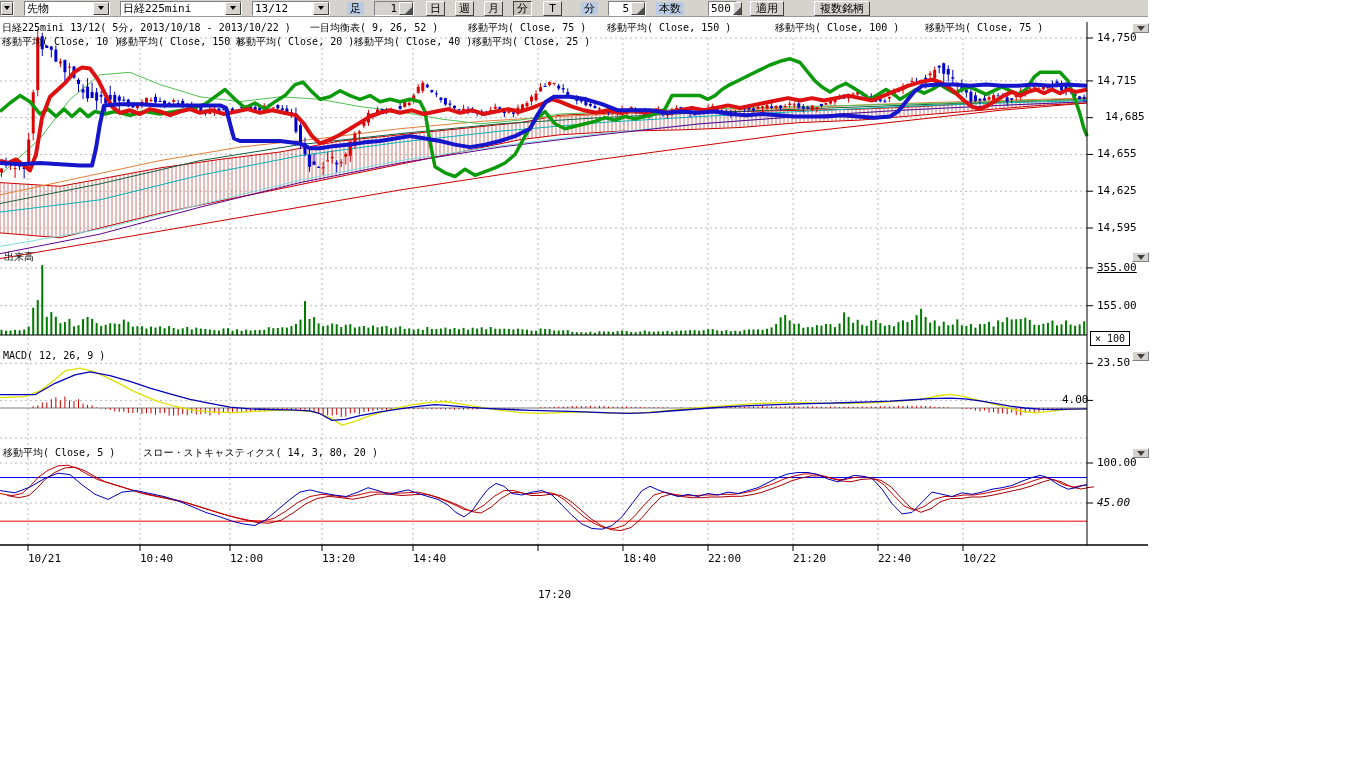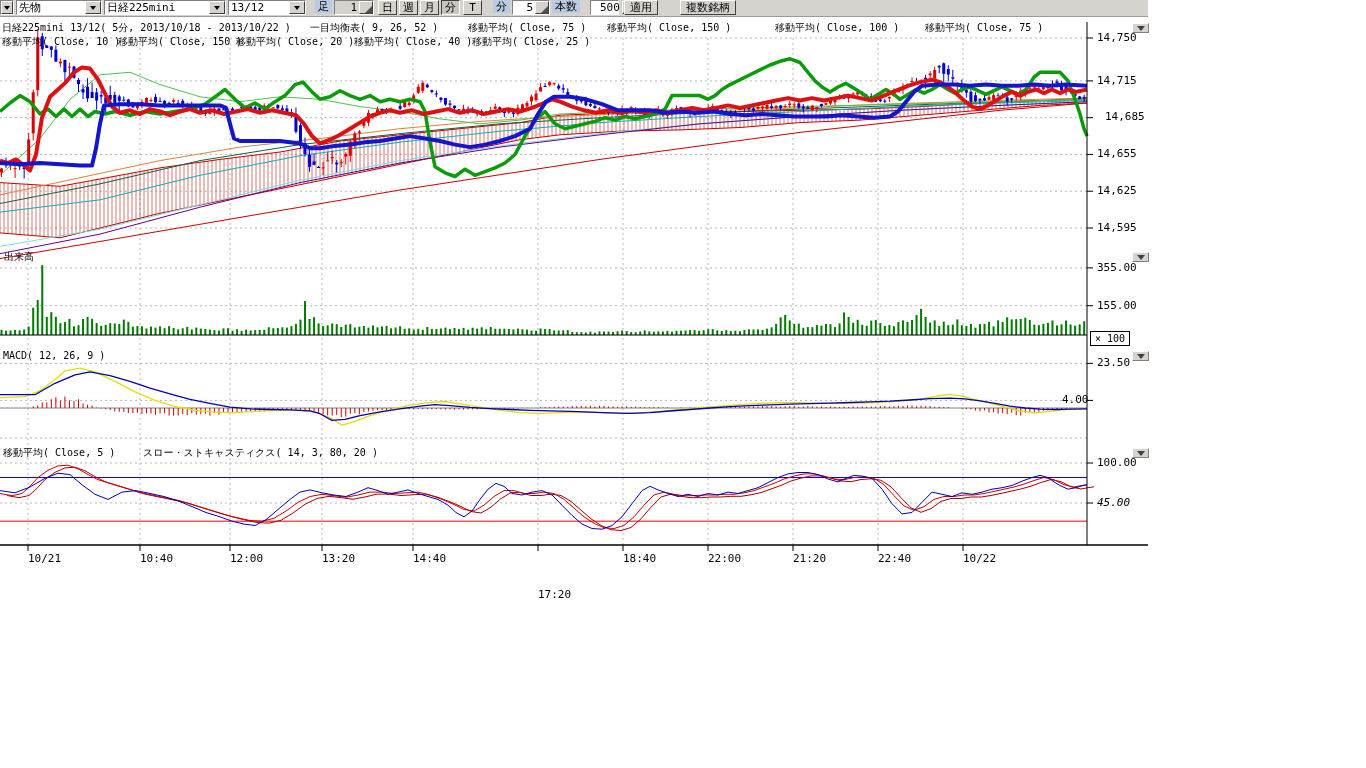--- a/index.html
+++ b/index.html
@@ -1,20 +1,20 @@
 <!DOCTYPE html>
 <html><head>
 <meta charset="utf-8">
 <style>
   html,body{margin:0;padding:0;background:#fff;}
   .screen{position:relative;width:1366px;height:768px;background:#fff;overflow:hidden;
           font-family:"DejaVu Sans Mono",monospace;}
   
   .toolbar{position:absolute;left:0;top:0;width:1148px;height:17px;background:#d6d3ce;
-           display:flex;border-bottom:1px solid #9a9a9a;box-sizing:border-box;}
+           display:flex;align-items:center;border-bottom:1px solid #9a9a9a;box-sizing:border-box;gap:8px;}
   .combo{height:15px;background:#fff;border:1px solid;border-color:#808080 #fff #fff #808080;
          display:flex;align-items:stretch;box-sizing:border-box;}
   .combo-value{flex:1;font-size:11px;line-height:13px;padding:0 2px;overflow:hidden;white-space:nowrap;}
   .combo-btn{width:14px;background:#d6d3ce;border:1px solid;border-color:#fff #404040 #404040 #fff;
              display:flex;align-items:center;justify-content:center;}
   .tri-dn{width:0;height:0;border-left:3px solid transparent;border-right:3px solid transparent;border-top:4px solid #000;}
   .chip{height:13px;line-height:13px;font-size:11px;background:#b9cbe3;padding:0 3px;white-space:nowrap;}
   .spin{height:15px;border:1px solid;border-color:#808080 #fff #fff #808080;background:#fff;
         display:flex;align-items:stretch;box-sizing:border-box;}
   .spin.gray{background:#d6d3ce;}
@@ -79,21 +79,21 @@
     <button class="pbtn pressed" style="margin-left:2px;">分</button>
     <button class="pbtn" style="margin-left:3px;">T</button>
     <span class="chip" style="margin-left:11px;">分</span>
     <div class="spin" style="width:38px;margin-left:2px;">
       <span class="spin-val">5</span>
       <span class="spin-btn">
           <span class="tri-diag"></span>
         </span>
     </div>
     <span class="chip" style="margin-left:2px;">本数</span>
-    <div class="spin" style="width:29px;margin-left:10px;padding-left:7px;">
+    <div class="spin" style="width:29px;margin-left:16px;">
       <span class="spin-val">500</span>
       <span class="spin-btn">
           <span class="tri-diag"></span>
         </span>
     </div>
     <button class="btn3d" style="margin-left:5px;">適用</button>
     <button class="btn3d" style="margin-left:22px;">複数銘柄</button>
   </div>
 
   <div class="chart-wrap">
@@ -1403,21 +1403,21 @@
     <span class="lbl" style="left:3px;top:430px;">移動平均( Close, 5 )</span>
     <span class="lbl" style="left:143px;top:430px;">スロー・ストキャスティクス( 14, 3, 80, 20 )</span>
     <span class="badge" style="left:1090px;top:314px;">× 100</span>
 
     <span class="axlbl" style="left:1097px;top:15px;">14,750</span>
     <span class="axlbl" style="left:1097px;top:58px;">14,715</span>
     <span class="axlbl" style="left:1097px;top:94px;margin-left:8px;">14,685</span>
     <span class="axlbl" style="left:1097px;top:131px;">14,655</span>
     <span class="axlbl" style="left:1097px;top:168px;">14,625</span>
     <span class="axlbl" style="left:1097px;top:205px;">14,595</span>
-    <span class="axlbl" style="left:1097px;top:245px;">355.00</span>
+    <span class="axlbl" style="left:1097px;top:245px;text-decoration:underline;">355.00</span>
     <span class="axlbl" style="left:1097px;top:283px;">155.00</span>
     <span class="axlbl" style="left:1097px;top:340px;">23.50</span>
     <span class="axlbl" style="left:1062px;top:377px;">4.00</span>
     <span class="axlbl" style="left:1097px;top:440px;">100.00</span>
     <span class="axlbl" style="left:1097px;top:480px;font-style:italic;">45.00</span>
 
     <button class="panel-arrow" style="left:1132px;top:6px;">
         <span class="tri-dn"></span>
       </button>
     <button class="panel-arrow" style="left:1132px;top:235px;">

